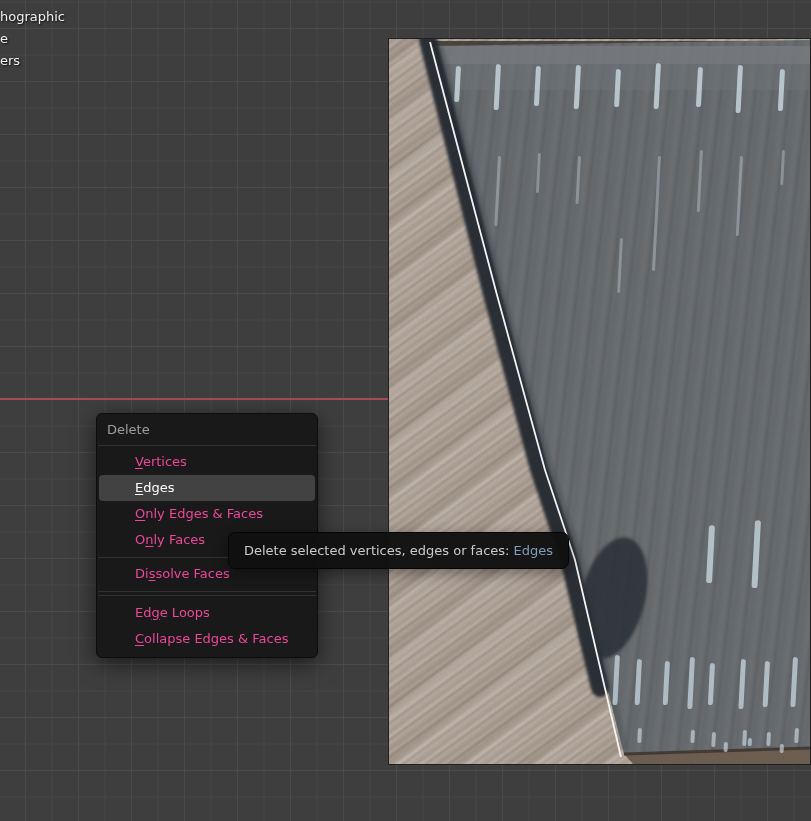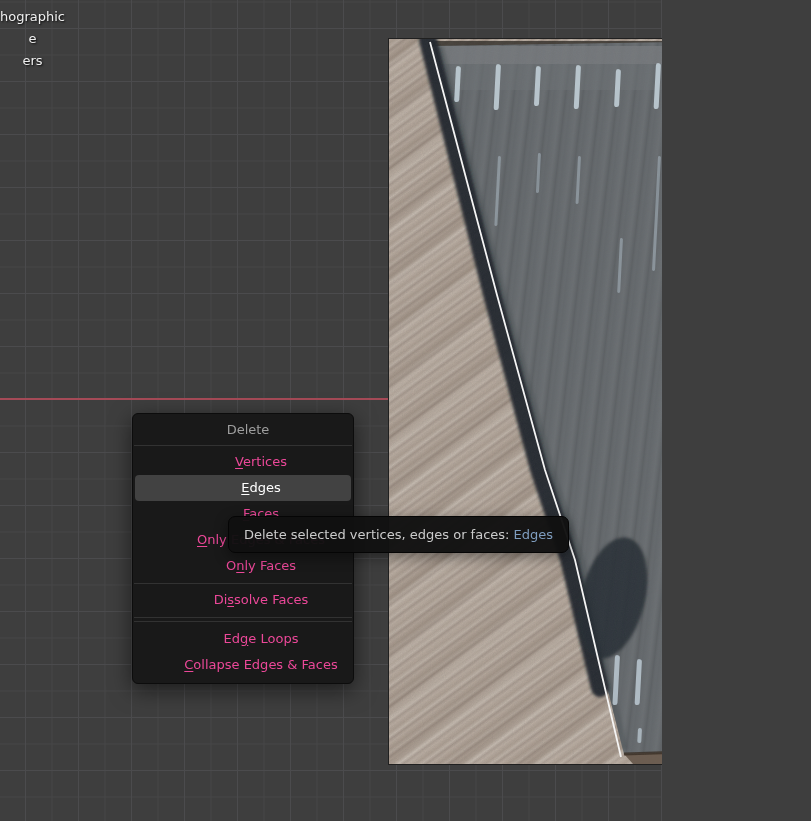--- a/index.html
+++ b/index.html
@@ -1,17 +1,17 @@
 <!DOCTYPE html>
 <html><head>
 <meta charset="utf-8">
 <style>
   html,body{margin:0;padding:0;width:811px;height:821px;overflow:hidden;background:#3e3e3e;
             font-family:"DejaVu Sans","Liberation Sans",sans-serif;}
-  .stage{position:relative;width:662px;height:821px;overflow:hidden;text-align:center;}
+  .stage{position:relative;width:811px;height:821px;overflow:hidden;}
 
   
   .grid{position:absolute;inset:0;background-color:#3e3e3e;
     background-image:
       linear-gradient(to right,#4b4b4d 1px,transparent 1px),
       linear-gradient(to bottom,#4b4b4d 1px,transparent 1px),
       linear-gradient(to right,#464647 1px,transparent 1px),
       linear-gradient(to bottom,#464647 1px,transparent 1px);
     background-size:53px 53px,53px 53px,26.5px 26.5px,26.5px 26.5px;
     background-position:25px 28px,25px 28px,25px 28px,25px 28px;}
@@ -21,29 +21,29 @@
   .overlay{position:absolute;left:0;top:6px;z-index:3;color:#efefef;font-size:13px;line-height:22px;
            text-shadow:1px 1px 2px rgba(0,0,0,.85);}
   .overlay div{height:22px;}
 
   
   .refimg{position:absolute;left:388px;top:38px;width:423px;height:727px;z-index:10;display:block;}
 
   
   .menu{position:absolute;left:96px;top:413px;width:222px;box-sizing:border-box;z-index:40;
         background:#191919;border:1px solid #0c0c0c;border-radius:6px;
-        padding:4px 0 5px;box-shadow:0 6px 22px rgba(0,0,0,.55);font-size:13px;margin-left:36px;}
+        padding:4px 0 5px;box-shadow:0 6px 22px rgba(0,0,0,.55);font-size:13px;}
   .menu-title{height:23px;line-height:23px;padding-left:10px;color:#9e9e9e;}
   .menu-sep{height:1px;background:#323232;margin:3.5px 1px;}
   .menu-item{height:26px;line-height:26px;padding-left:36px;margin:0 2px;color:#ec4899;border-radius:4px;cursor:default;}
   .menu-item.hl{background:#424242;color:#ffffff;}
   .mn{text-decoration:underline;text-underline-offset:2px;}
 
   
-  .tooltip{position:absolute;left:228px;top:516px;height:37px;line-height:35px;padding:0 15px;
+  .tooltip{position:absolute;left:228px;top:532px;height:37px;line-height:35px;padding:0 15px;
            box-sizing:border-box;white-space:nowrap;z-index:50;
            background:rgba(17,17,17,.97);border:1px solid #050505;border-radius:7px;
            color:#cbcbcb;font-size:13px;box-shadow:0 4px 14px rgba(0,0,0,.4);}
   .tt-val{color:#7f9dbf;}
 </style>
 </head>
 <body>
 
 <div class="stage">
 
@@ -156,21 +156,20 @@
 
     <rect x="0.5" y="0.5" width="422" height="726" fill="none" stroke="#202020" stroke-width="1"></rect>
   </svg>
 
   <div class="menu">
     <div class="menu-title">Delete</div>
     <div class="menu-sep"></div>
     <div>
         <div class="menu-item"><span class="mn">V</span>ertices</div>
         <div class="menu-item hl"><span class="mn">E</span>dges</div>
-        <div class="menu-item"><span class="mn">F</span>aces</div>
         <div class="menu-item"><span class="mn">O</span>nly Edges &amp; Faces</div>
         <div class="menu-item">O<span class="mn">n</span>ly Faces</div>
         <div class="menu-sep"></div>
         <div class="menu-item">Di<span class="mn">s</span>solve Faces</div>
         <div class="menu-sep"></div>
         <div class="menu-sep"></div>
         <div class="menu-item">Ed<span class="mn">g</span>e Loops</div>
         <div class="menu-item"><span class="mn">C</span>ollapse Edges &amp; Faces</div>
       </div>
   </div>

